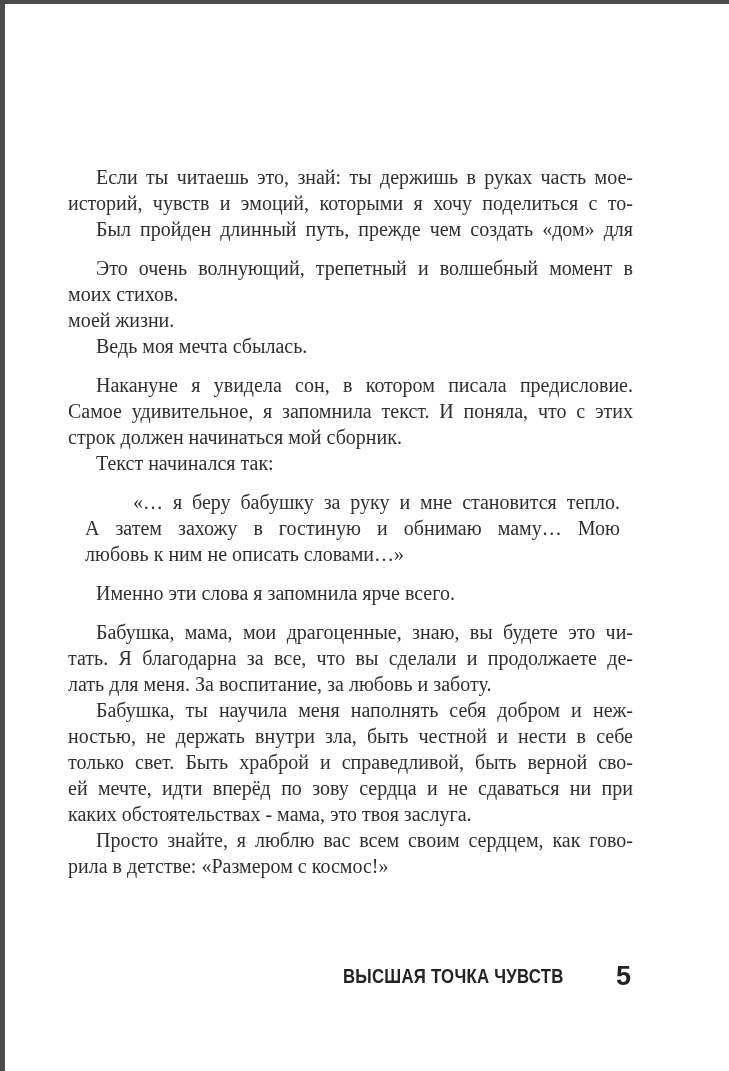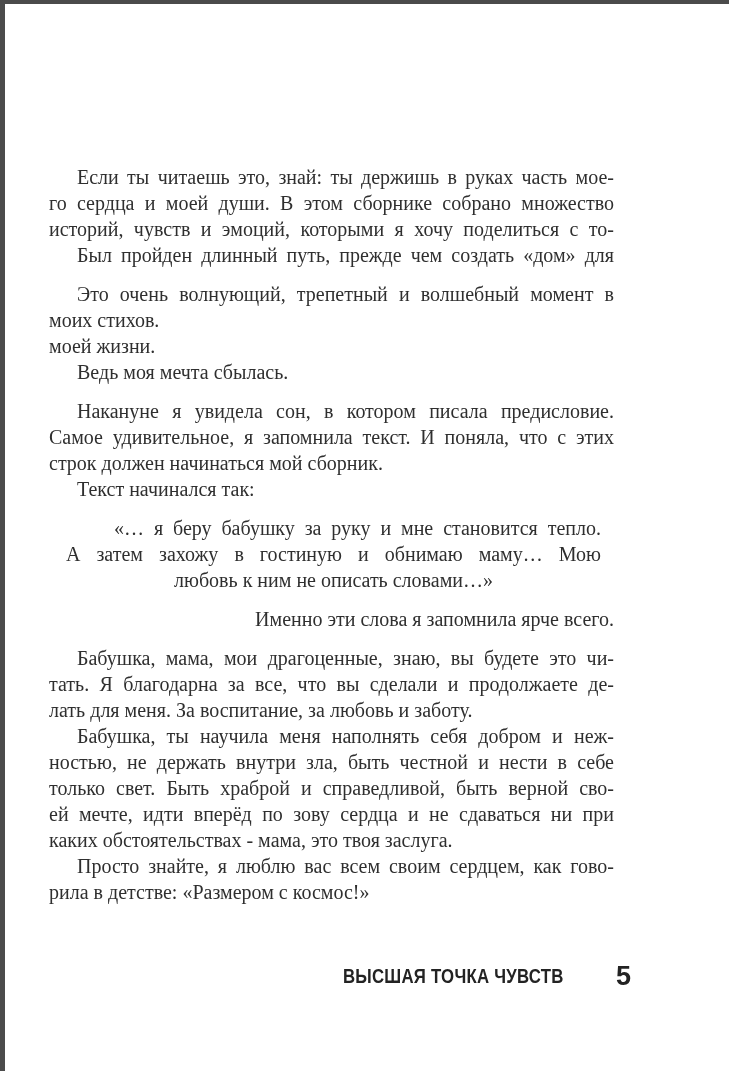--- a/index.html
+++ b/index.html
@@ -20,32 +20,32 @@
     width: 729px; height: 4px;
     background: var(--frame-color);
   }
   .edge-left {
     position: absolute; left: 0; top: 0;
     width: 5px; height: 1071px;
     background: var(--frame-color);
   }
   .text-block {
     position: absolute;
-    left: 49px; top: 164px; width: 565px;
+    left: 68px; top: 164px; width: 565px;
     font-family: "Liberation Serif", serif;
     font-size: 20px;
     line-height: 26px;
     color: var(--text-color);
   }
   .line { text-align: left; }
   .line.justify { text-align: justify; text-align-last: justify; }
   .line.indent { text-indent: 28px; }
-  .line.gap { margin-top: 13px; text-align: right; }
+  .line.gap { margin-top: 13px; }
   .line.italic { }
-  .line.quote { padding-left: 17px; padding-right: 13px; text-align: center; }
+  .line.quote { padding-left: 17px; padding-right: 13px; }
   .line.quote.indent { text-indent: 48px; }
   .footer {
     position: absolute;
     left: 65px; top: 962px; width: 566px;
     display: flex;
     justify-content: flex-end;
     align-items: center;
   }
   .running-title {
     font-family: "Liberation Sans", sans-serif;
@@ -68,21 +68,20 @@
   }
 </style>
 </head>
 <body>
 
 <div class="edge-top"></div>
 <div class="edge-left"></div>
 
 <div class="text-block">
     <div class="line justify indent">Если ты читаешь это, знай: ты держишь в руках часть мое-</div>
-    <div class="line justify">го сердца и моей души. В этом сборнике собрано множество</div>
     <div class="line justify">историй, чувств и эмоций, которыми я хочу поделиться с то-</div>
     <div class="line justify indent">Был пройден длинный путь, прежде чем создать «дом» для</div>
     <div class="line justify indent gap">Это очень волнующий, трепетный и волшебный момент в</div>
     <div class="line">моих стихов.</div>
     <div class="line">моей жизни.</div>
     <div class="line indent">Ведь моя мечта сбылась.</div>
     <div class="line justify indent gap">Накануне я увидела сон, в котором писала предисловие.</div>
     <div class="line justify">Самое удивительное, я запомнила текст. И поняла, что с этих</div>
     <div class="line">строк должен начинаться мой сборник.</div>
     <div class="line indent">Текст начинался так:</div>

